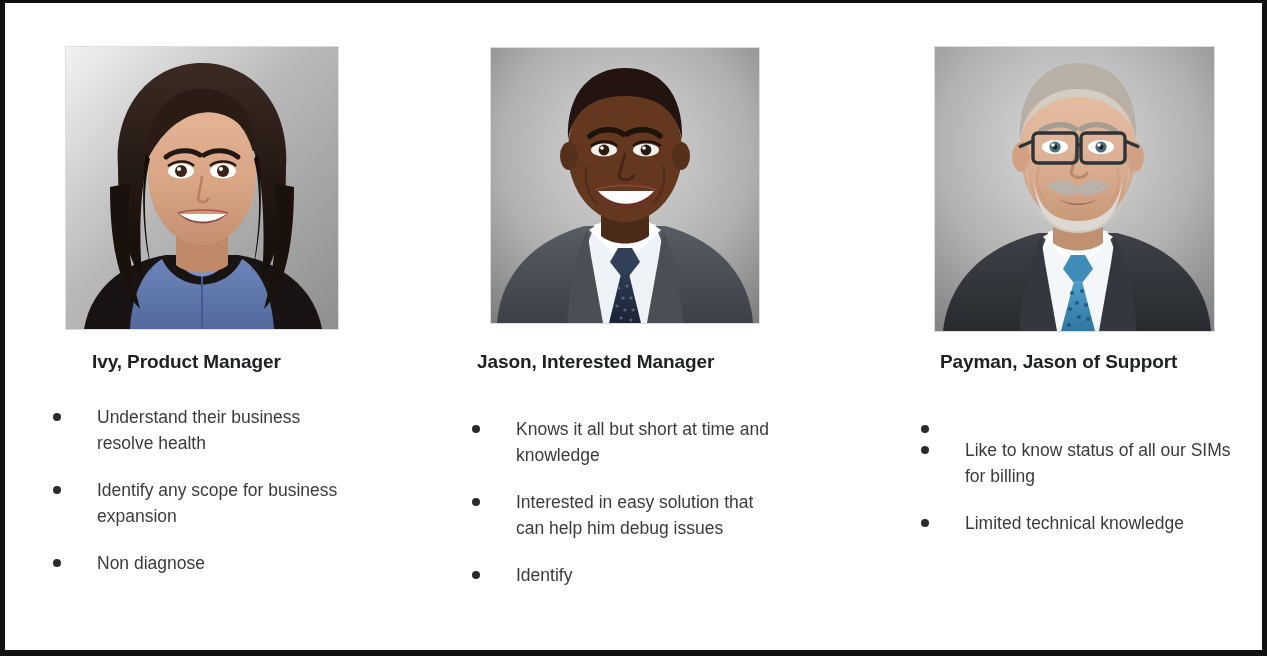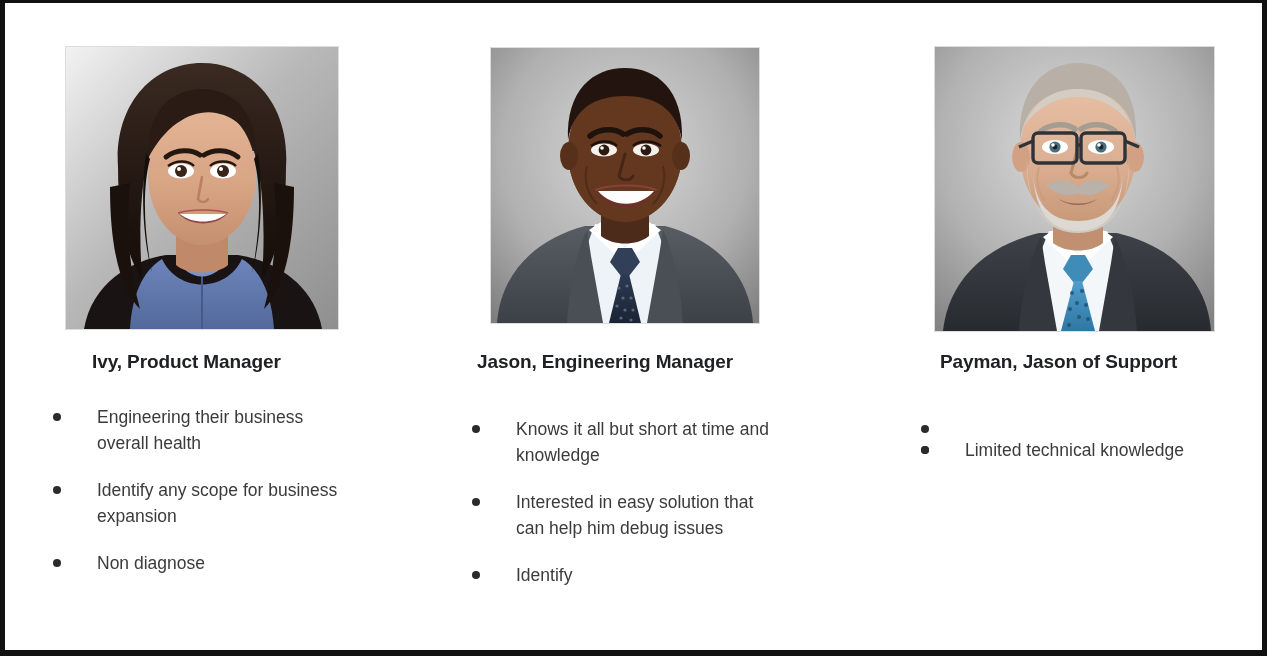--- a/index.html
+++ b/index.html
@@ -190,21 +190,21 @@
           <path d="M80 106 C74 150 78 196 86 226 C78 186 76 142 84 112 Z" fill="#150e09"></path>
           <path d="M192 106 C198 150 194 196 186 226 C194 186 196 142 188 112 Z" fill="#150e09"></path>
         </svg>
       </div>
 
       <div class="persona-name name-1">Ivy, Product Manager</div>
 
       <ul class="bullets bullets-1">
         <li>
           <span class="dot"></span>
-          <span class="btext">Engineering their business overall health</span>
+          <span class="btext">Understand their business resolve health</span>
         </li>
         <li>
           <span class="dot"></span>
           <span class="btext">Identify any scope for business expansion</span>
         </li>
         <li>
           <span class="dot"></span>
           <span class="btext">Non diagnose</span>
         </li>
       </ul>
@@ -286,21 +286,21 @@
 
           <path d="M104 142 C120 166 150 166 166 142 C150 156 120 156 104 142 Z" fill="#6d3028"></path>
           <path d="M107 143 C121 160 149 160 163 143 Z" fill="#fdfdfd"></path>
           <path d="M104 142 C120 136 150 136 166 142" stroke="#8b4038" stroke-width="1.8" fill="none"></path>
 
           <path d="M96 118 C92 134 98 148 106 156" stroke="#4a2817" stroke-width="2.2" fill="none" opacity="0.7"></path>
           <path d="M172 118 C176 134 170 148 162 156" stroke="#4a2817" stroke-width="2.2" fill="none" opacity="0.7"></path>
         </svg>
       </div>
 
-      <div class="persona-name name-2">Jason, Engineering Manager</div>
+      <div class="persona-name name-2">Jason, Interested Manager</div>
 
       <ul class="bullets bullets-2">
         <li>
           <span class="dot"></span>
           <span class="btext">Knows it all but short at time and knowledge</span>
         </li>
         <li>
           <span class="dot"></span>
           <span class="btext">Interested in easy solution that can help him debug issues</span>
         </li>
@@ -404,20 +404,21 @@
       </div>
 
       <div class="persona-name name-3">Payman, Jason of Support</div>
 
       <ul class="bullets bullets-3">
         <li>
           <span class="dot"></span>
         </li>
         <li>
           <span class="dot"></span>
+          <span class="btext">Like to know status of all our SIMs for billing</span>
         </li>
         <li>
           <span class="dot"></span>
           <span class="btext">Limited technical knowledge</span>
         </li>
       </ul>
     </div>
 
   </div>
 </div>

